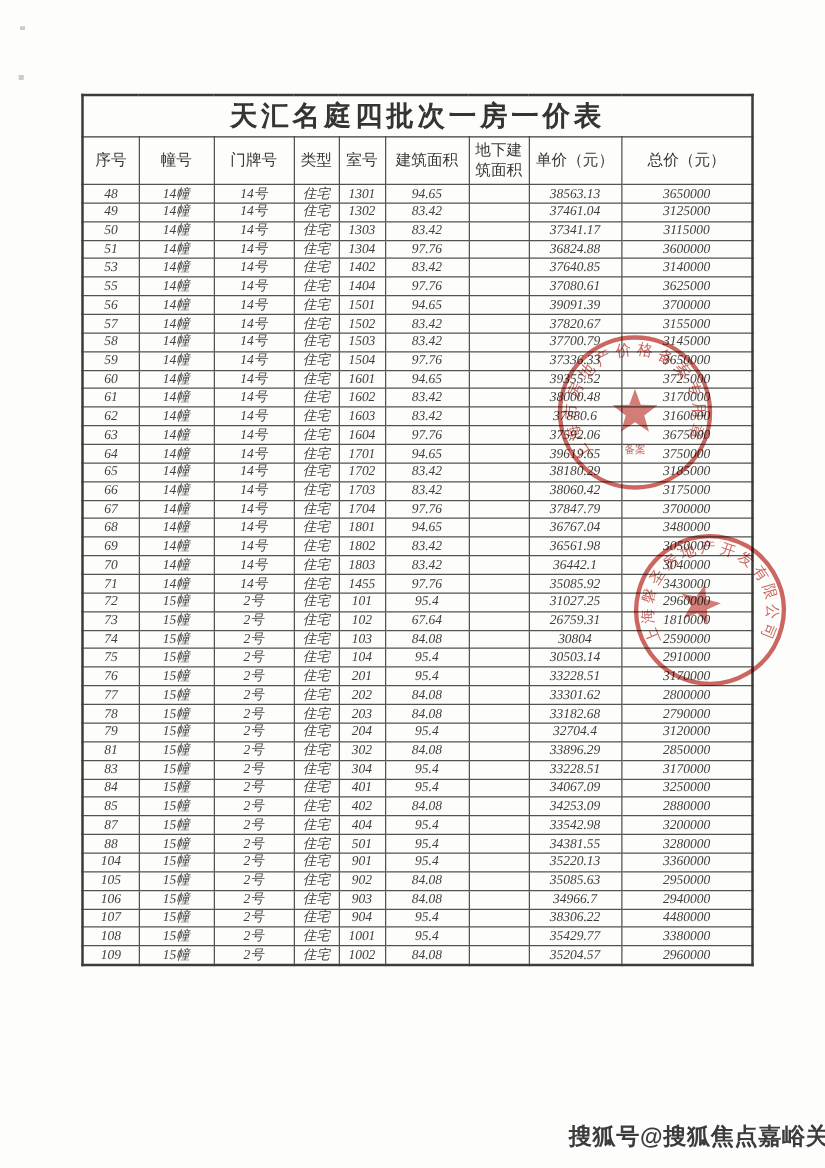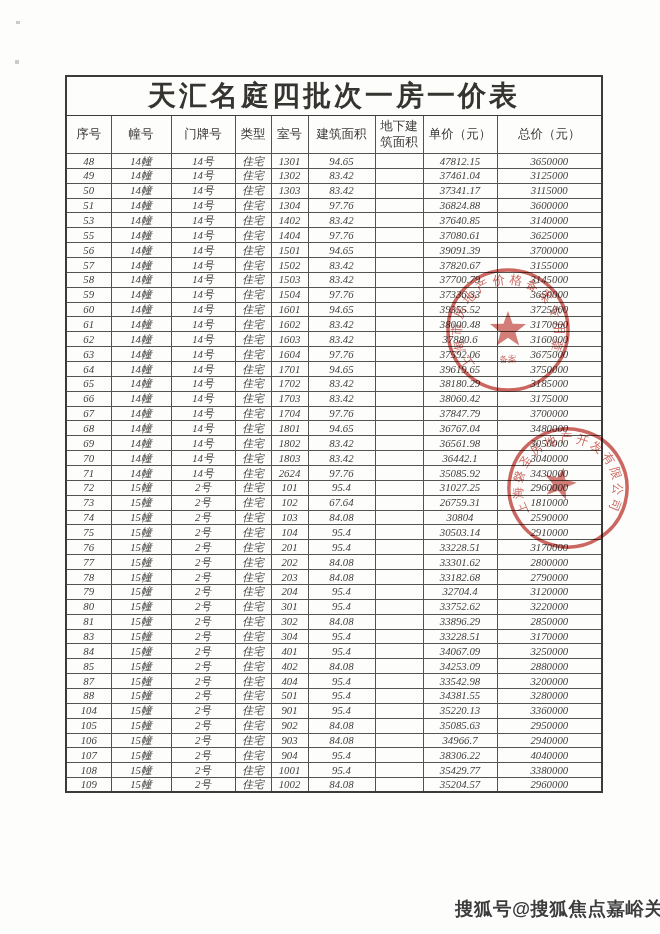--- a/index.html
+++ b/index.html
@@ -15,21 +15,21 @@
     position:absolute;left:65px;top:75px;width:536px;
     border-collapse:collapse;table-layout:fixed;
     border:2px solid #3c3b39;
   }
   table.price td{
     border:1px solid #55534f;
     text-align:center;vertical-align:middle;
     color:#413f3c;padding:0;overflow:hidden;white-space:nowrap;
   }
   tr.title-row td{
-    height:32px;font-size:28px;font-weight:600;letter-spacing:3px;color:#363430;
+    height:32px;font-size:22px;font-weight:600;letter-spacing:3px;color:#363430;
     border-bottom:1px solid #3c3b39;
   }
   tr.header-row td{
     height:37px;font-size:12.5px;white-space:normal;line-height:1.25;color:#3b3936;
   }
   tbody.rows tr{height:14.87px;font-style:italic;}
   tbody.rows td{font-size:10.8px;line-height:1;}
 
   .stamp{position:absolute;mix-blend-mode:multiply;opacity:.82;pointer-events:none;}
   .stamp text{font-family:"Liberation Serif","DejaVu Serif",serif;}
@@ -78,21 +78,21 @@
     </thead>
     <tbody class="rows" id="tbody">
         <tr>
           <td>48</td>
           <td>14幢</td>
           <td>14号</td>
           <td>住宅</td>
           <td>1301</td>
           <td>94.65</td>
           <td></td>
-          <td>47812.15</td>
+          <td>38563.13</td>
           <td>3650000</td>
         </tr>
         <tr>
           <td>49</td>
           <td>14幢</td>
           <td>14号</td>
           <td>住宅</td>
           <td>1302</td>
           <td>83.42</td>
           <td></td>
@@ -306,21 +306,21 @@
           <td>83.42</td>
           <td></td>
           <td>36442.1</td>
           <td>3040000</td>
         </tr>
         <tr>
           <td>71</td>
           <td>14幢</td>
           <td>14号</td>
           <td>住宅</td>
-          <td>2624</td>
+          <td>1455</td>
           <td>97.76</td>
           <td></td>
           <td>35085.92</td>
           <td>3430000</td>
         </tr>
         <tr>
           <td>72</td>
           <td>15幢</td>
           <td>2号</td>
           <td>住宅</td>
@@ -401,31 +401,20 @@
           <td>15幢</td>
           <td>2号</td>
           <td>住宅</td>
           <td>204</td>
           <td>95.4</td>
           <td></td>
           <td>32704.4</td>
           <td>3120000</td>
         </tr>
         <tr>
-          <td>80</td>
-          <td>15幢</td>
-          <td>2号</td>
-          <td>住宅</td>
-          <td>301</td>
-          <td>95.4</td>
-          <td></td>
-          <td>33752.62</td>
-          <td>3220000</td>
-        </tr>
-        <tr>
           <td>81</td>
           <td>15幢</td>
           <td>2号</td>
           <td>住宅</td>
           <td>302</td>
           <td>84.08</td>
           <td></td>
           <td>33896.29</td>
           <td>2850000</td>
         </tr>
@@ -519,21 +508,21 @@
         </tr>
         <tr>
           <td>107</td>
           <td>15幢</td>
           <td>2号</td>
           <td>住宅</td>
           <td>904</td>
           <td>95.4</td>
           <td></td>
           <td>38306.22</td>
-          <td>4040000</td>
+          <td>4480000</td>
         </tr>
         <tr>
           <td>108</td>
           <td>15幢</td>
           <td>2号</td>
           <td>住宅</td>
           <td>1001</td>
           <td>95.4</td>
           <td></td>
           <td>35429.77</td>

